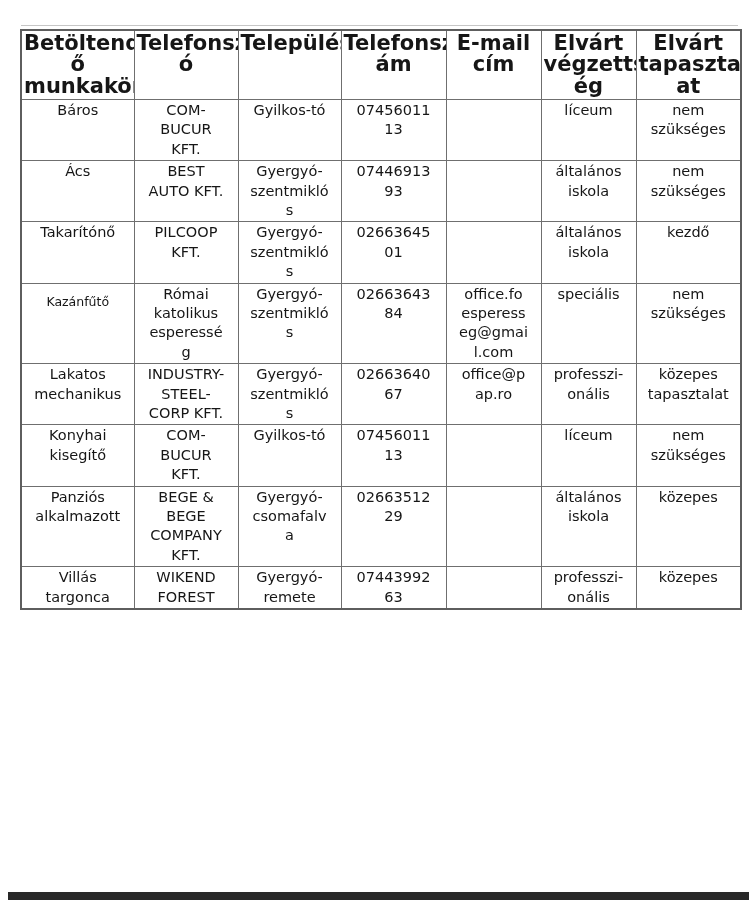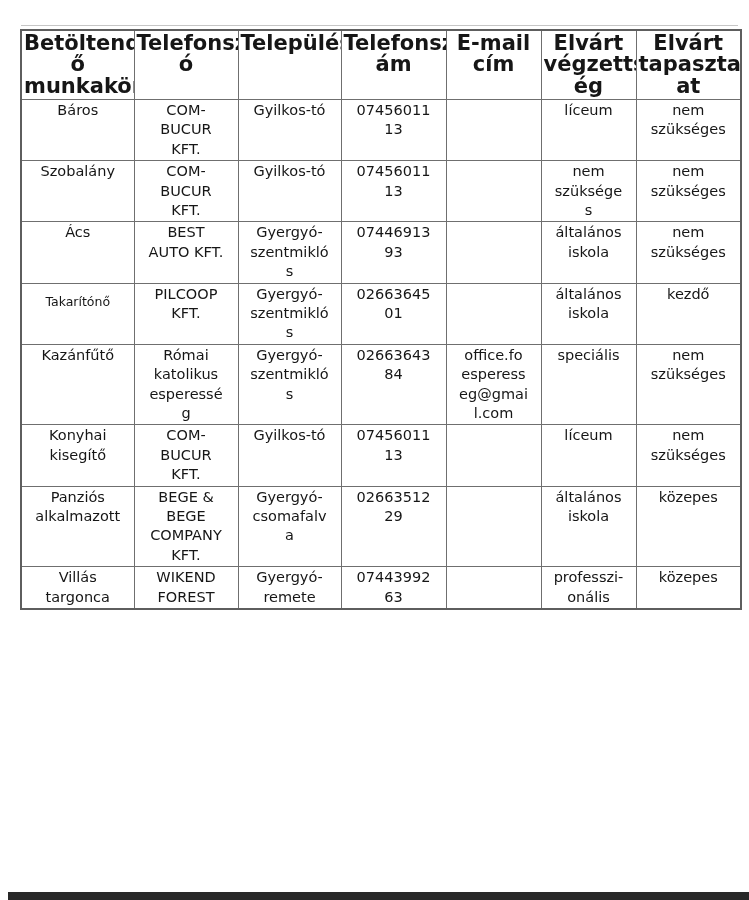--- a/index.html
+++ b/index.html
@@ -111,35 +111,20 @@
 KFT.</td>
           <td>Gyilkos-tó</td>
           <td>07456011
 13</td>
           <td></td>
           <td>líceum</td>
           <td>nem
 szükséges</td>
         </tr>
         <tr>
-          <td>Szobalány</td>
-          <td>COM-
-BUCUR
-KFT.</td>
-          <td>Gyilkos-tó</td>
-          <td>07456011
-13</td>
-          <td></td>
-          <td>nem
-szüksége
-s</td>
-          <td>nem
-szükséges</td>
-        </tr>
-        <tr>
           <td>Ács</td>
           <td>BEST
 AUTO KFT.</td>
           <td>Gyergyó-
 szentmikló
 s</td>
           <td>07446913
 93</td>
           <td></td>
           <td>általános
@@ -174,20 +159,38 @@
 84</td>
           <td>office.fo
 esperess
 eg@gmai
 l.com</td>
           <td>speciális</td>
           <td>nem
 szükséges</td>
         </tr>
         <tr>
+          <td>Lakatos
+mechanikus</td>
+          <td>INDUSTRY-
+STEEL-
+CORP KFT.</td>
+          <td>Gyergyó-
+szentmikló
+s</td>
+          <td>02663640
+67</td>
+          <td>office@p
+ap.ro</td>
+          <td>professzi-
+onális</td>
+          <td>közepes
+tapasztalat</td>
+        </tr>
+        <tr>
           <td>Konyhai
 kisegítő</td>
           <td>COM-
 BUCUR
 KFT.</td>
           <td>Gyilkos-tó</td>
           <td>07456011
 13</td>
           <td></td>
           <td>líceum</td>

